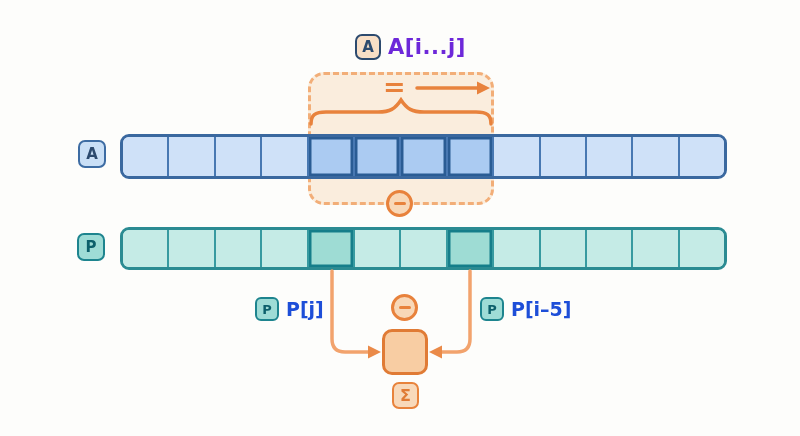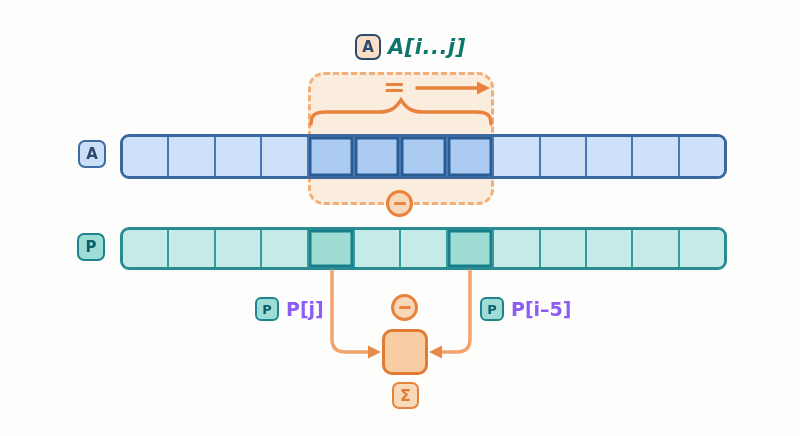--- a/index.html
+++ b/index.html
@@ -26,25 +26,24 @@
   }
 
   
   .title {
     position: absolute;
     left: 355px; top: 34px;
     display: flex; align-items: center; gap: 7px;
     z-index: 4;
   }
   .title-text {
-    color: #0f766e;
+    color: #6d28d9;
     font-size: 21px;
     font-weight: 700;
     letter-spacing: 0.5px;
-    font-style: italic;
   }
 
   
   .badge {
     display: flex; align-items: center; justify-content: center;
     border-radius: 7px;
     font-weight: 800;
   }
   .badge-top {
     width: 26px; height: 26px;
@@ -146,21 +145,21 @@
 
   
   .plabel {
     position: absolute;
     display: flex; align-items: center; gap: 7px;
     z-index: 4;
   }
   .plabel-left  { left: 255px; top: 297px; }
   .plabel-right { left: 480px; top: 297px; }
   .plabel-text {
-    color: #8b5cf6;
+    color: #1d4ed8;
     font-size: 19px;
     font-weight: 700;
   }
 
   
   .sum-box {
     position: absolute;
     left: 382px; top: 329px;
     width: 46px; height: 46px;
     border-radius: 10px;

